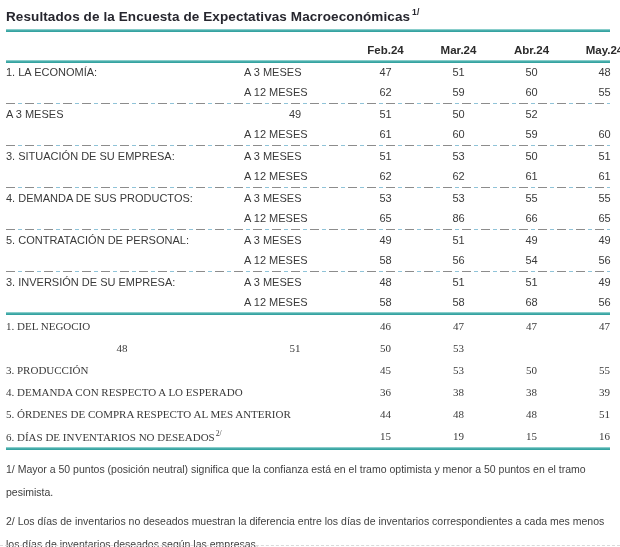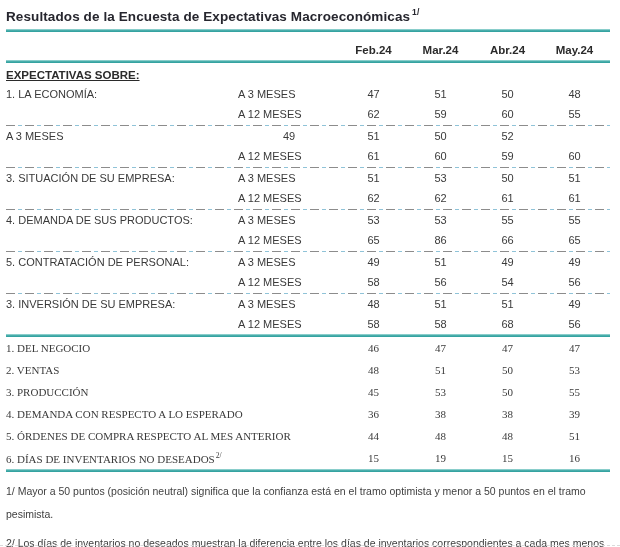--- a/index.html
+++ b/index.html
@@ -20,20 +20,21 @@
   .title-row{
     font-size:13.5px;font-weight:bold;color:var(--text-dark);
     padding:2px 0 5px 0;letter-spacing:0.1px;
   }
   .title-row sup{font-size:8.5px;font-weight:bold;margin-left:2px;}
   .rule{height:3px;background:linear-gradient(to bottom,var(--teal-light),var(--teal) 60%);}
   .grid{
     display:grid;
     grid-template-columns:232px 102px 67px 67px 67px 67px;
     align-items:center;
+    gap:6px;
   }
   .span2{grid-column:1 / span 2;}
   .header-row{height:24px;align-items:end;padding-bottom:4px;}
   .hdr{font-weight:bold;font-size:11.5px;color:#2b2b2b;text-align:center;}
   .section-heading{
     font-weight:bold;font-size:11.5px;color:#2b2b2b;
     text-decoration:underline;margin:6px 0 4px 0;
   }
   .exp-row{height:19.5px;font-size:11px;}
   .sit-row{height:22px;font-size:11px;font-family:Liberation Serif, serif;}
@@ -70,21 +71,20 @@
     <div class="span2"></div>
     <div class="hdr">Feb.24</div>
     <div class="hdr">Mar.24</div>
     <div class="hdr">Abr.24</div>
     <div class="hdr">May.24</div>
   </div>
 
   <div class="rule"></div>
 
   <div id="table-body">
-      <div class="section-heading">EXPECTATIVAS SOBRE:</div>
       <div class="grid exp-row">
         <div class="row-label">1. LA ECONOMÍA:</div>
         <div class="horizon-label">A 3 MESES</div>
         <div class="num">47</div>
         <div class="num">51</div>
         <div class="num">50</div>
         <div class="num">48</div>
       </div>
       <div class="grid exp-row">
         <div class="row-label"></div>
@@ -180,21 +180,20 @@
       </div>
       <div class="rule"></div>
       <div class="grid sit-row">
         <div class="row-label span2">1. DEL NEGOCIO</div>
         <div class="num">46</div>
         <div class="num">47</div>
         <div class="num">47</div>
         <div class="num">47</div>
       </div>
       <div class="grid sit-row">
-        <div class="row-label span2">2. VENTAS</div>
         <div class="num">48</div>
         <div class="num">51</div>
         <div class="num">50</div>
         <div class="num">53</div>
       </div>
       <div class="grid sit-row">
         <div class="row-label span2">3. PRODUCCIÓN</div>
         <div class="num">45</div>
         <div class="num">53</div>
         <div class="num">50</div>

